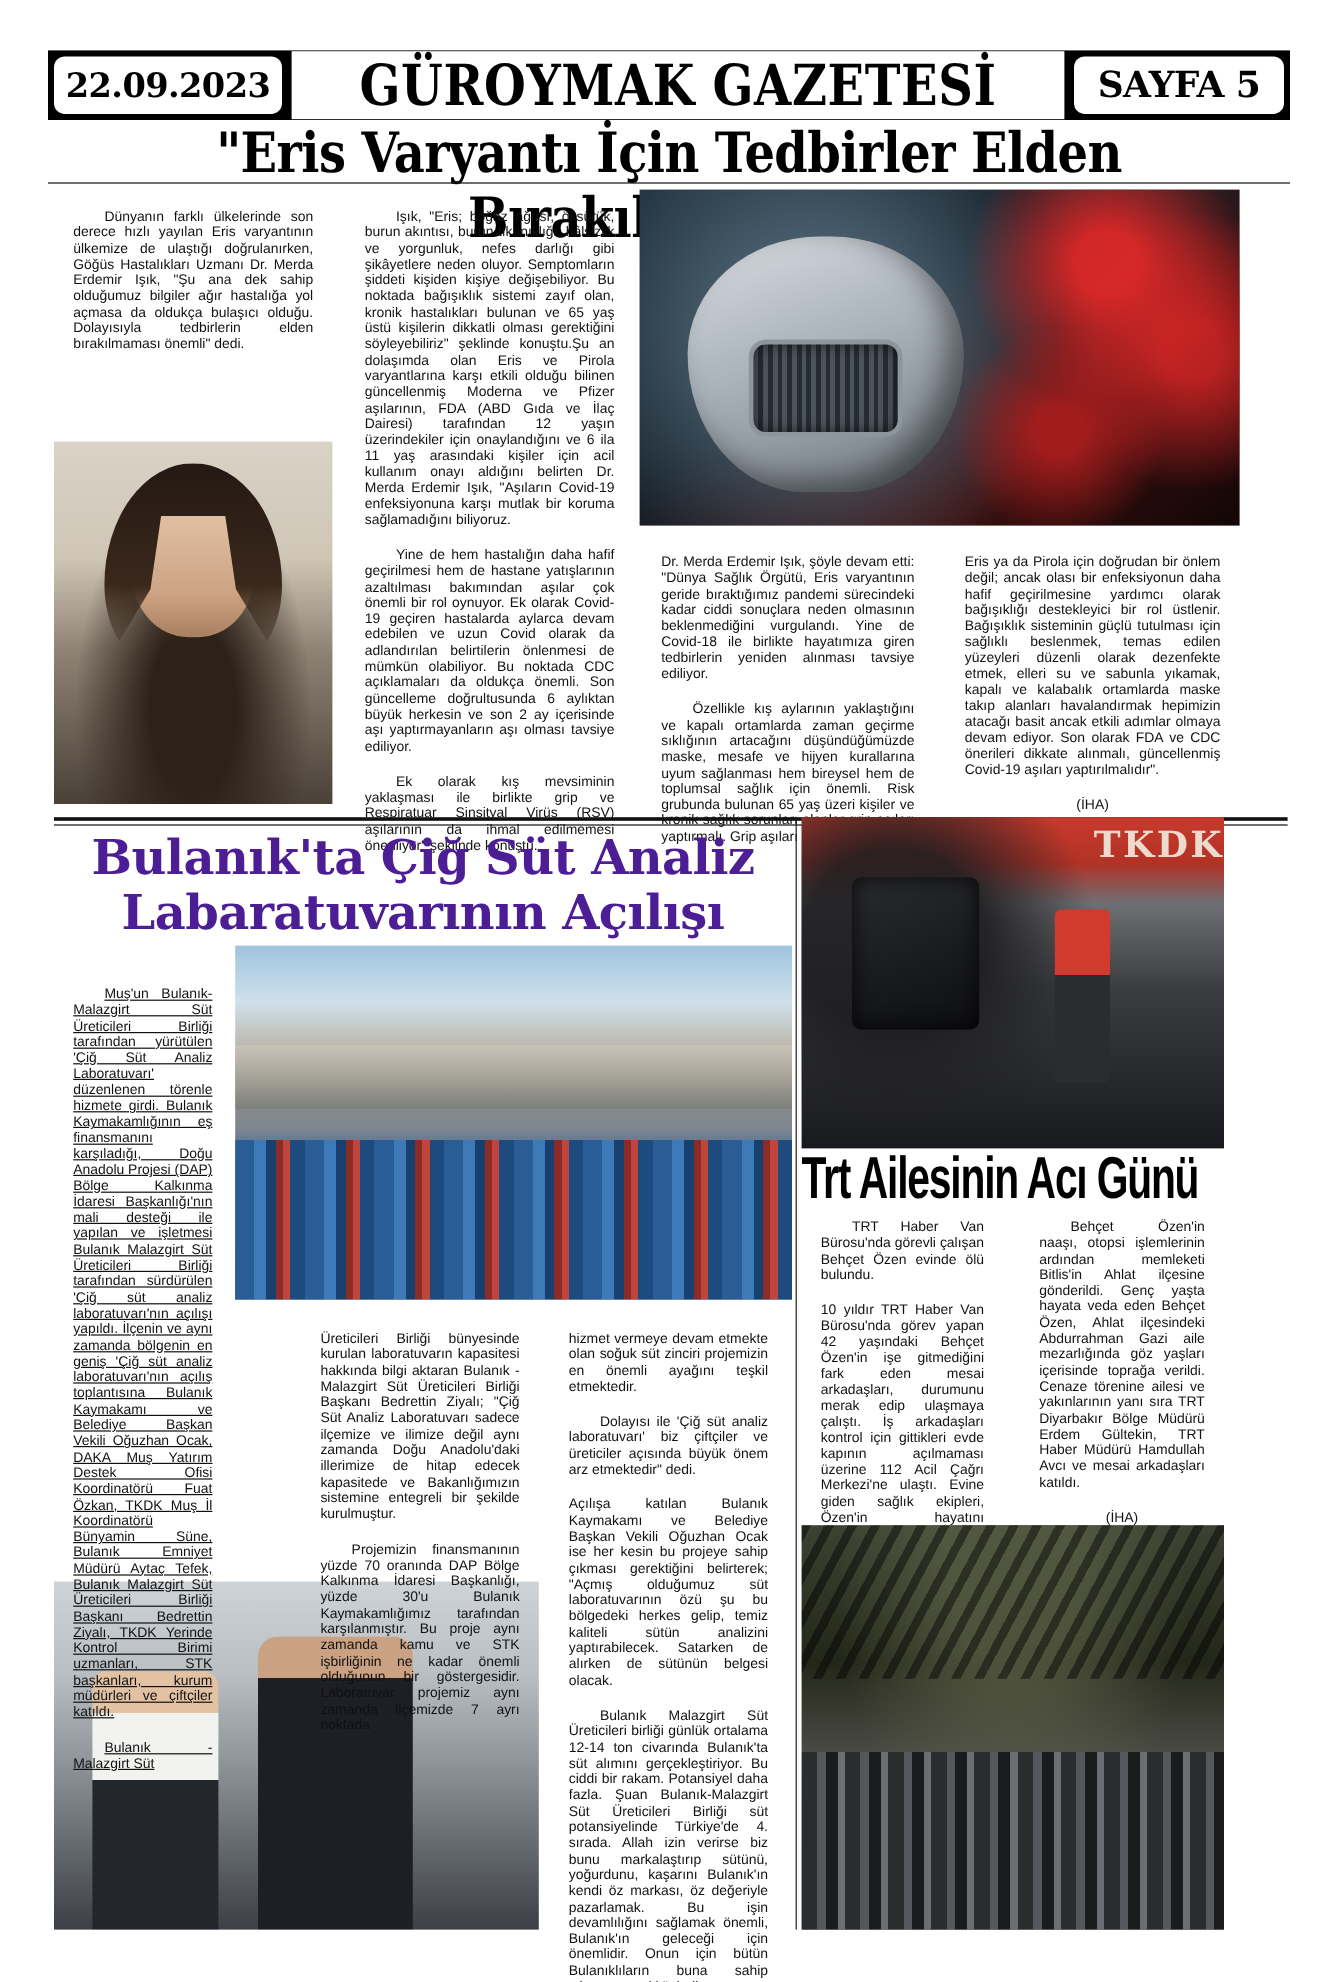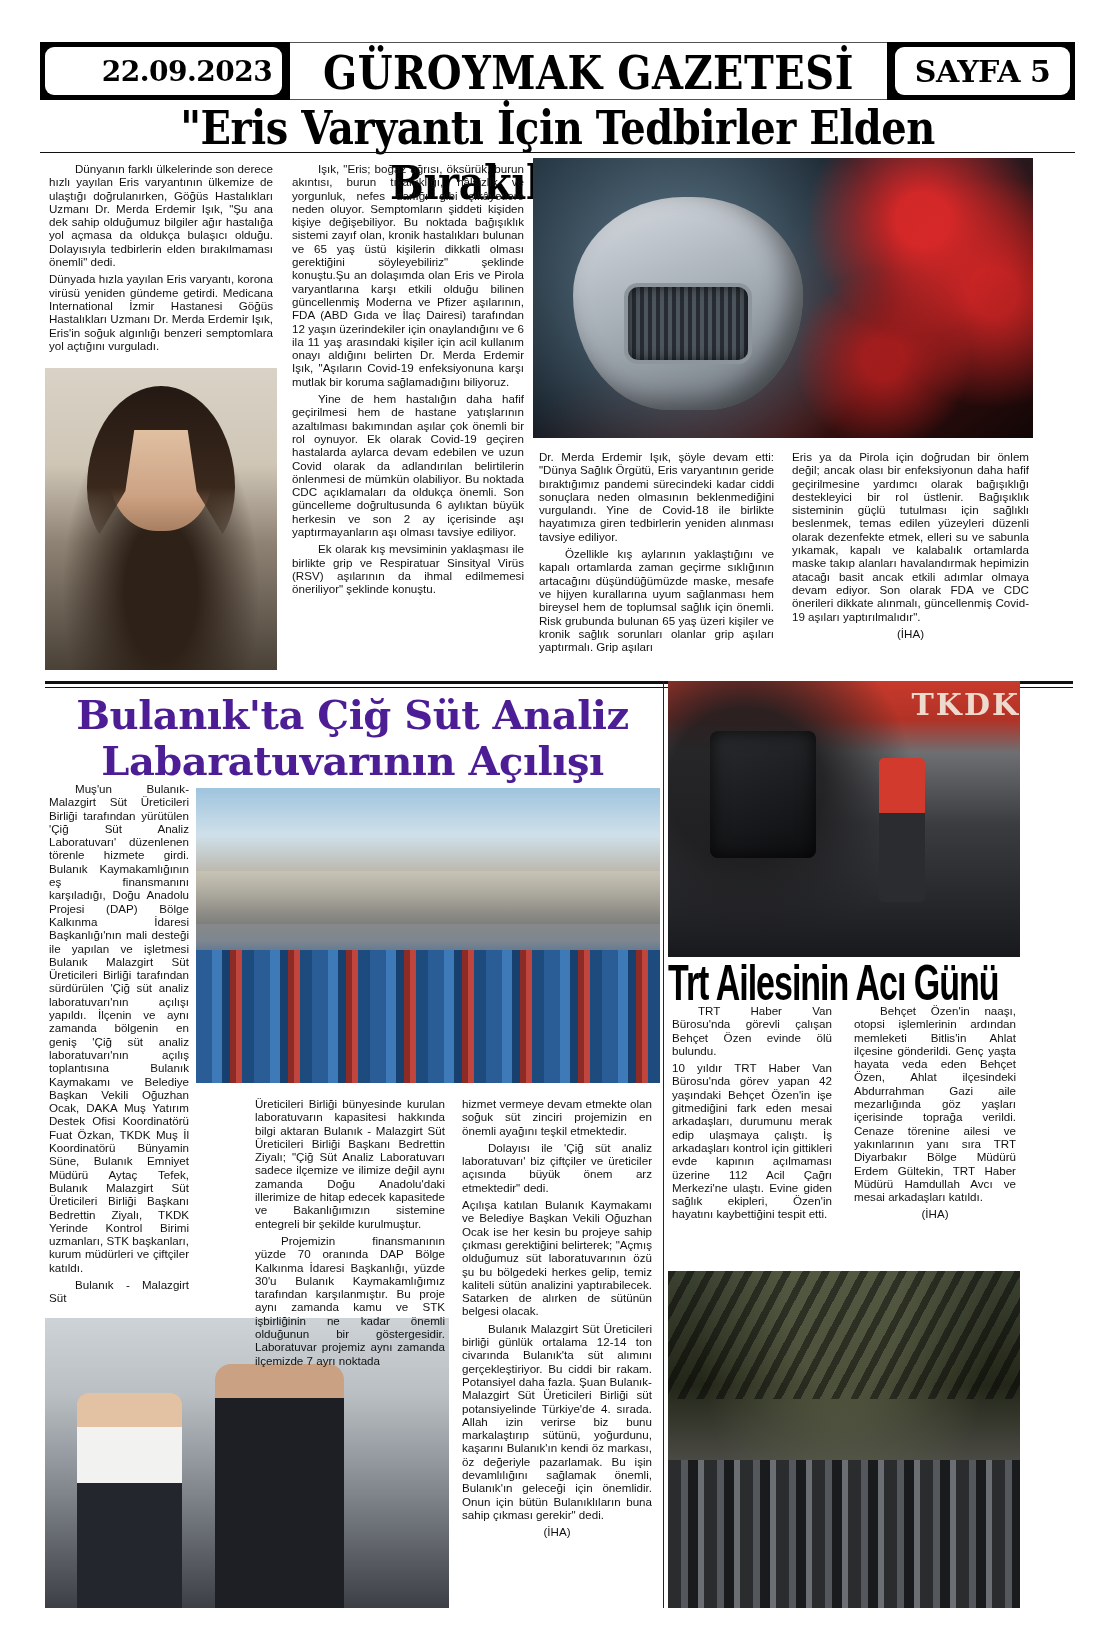--- a/index.html
+++ b/index.html
@@ -19,21 +19,21 @@
     background:#000;display:flex;align-items:stretch;
     box-sizing:border-box;
   }
   .mast-date,.mast-page{
     background:#ffffff;color:#000;
     display:flex;align-items:center;justify-content:center;
     margin:5px;border-radius:9px;
     font-family:"DejaVu Serif",serif;
     font-weight:bold;letter-spacing:-0.5px;
   }
-  .mast-date{width:190px;font-size:28px;padding-left:47px;}
+  .mast-date{width:190px;font-size:28px;}
   .mast-page{width:175px;font-size:30px;text-align:center;}
   .mast-title{
     flex:1;background:#fff;color:#000;margin:5px 3px;
     display:flex;align-items:center;justify-content:center;
     font-family:"DejaVu Serif",serif;font-weight:bold;
     font-size:40px;letter-spacing:0.5px;
     transform:scaleY(1.18);
   }
   
   .headline-main{
@@ -46,21 +46,21 @@
   .rule{position:absolute;background:#111;}
   
   .col{
     position:absolute;
     font-family:"Liberation Sans",sans-serif;
     font-size:11.6px;line-height:13.3px;
     color:#111;text-align:justify;
     -webkit-hyphens:auto;hyphens:auto;
     box-sizing:border-box;
   }
-  .col p{margin:4px;text-indent:26px;}
+  .col p{margin:16px;text-indent:26px;}
   .col p.noind{text-indent:0;}
   .col p.sig{text-indent:0;text-align:center;margin-top:2px;}
   
   .photo{position:absolute;overflow:hidden;background:#333;}
   
   .ph-covid{
     background:
       radial-gradient(circle at 78% 22%, rgba(220,40,40,.95) 0 6%, rgba(150,20,20,0) 26%),
       radial-gradient(circle at 92% 48%, rgba(200,35,35,.9) 0 5%, rgba(150,20,20,0) 24%),
       radial-gradient(circle at 70% 72%, rgba(180,30,30,.85) 0 5%, rgba(120,15,15,0) 22%),
@@ -196,21 +196,20 @@
   <div class="headline-main">"Eris Varyantı İçin Tedbirler Elden Bırakılmamalı"</div>
 
   <div class="rule" style="left:40px;top:152px;width:1035px;height:1px;"></div>
 
   <div class="photo ph-covid" style="left:533px;top:158px;width:500px;height:280px;"></div>
 
   <div class="photo ph-woman" style="left:45px;top:368px;width:232px;height:302px;"></div>
 
   <div class="col" style="left:45px;top:158px;width:232px;">
     <p>Dünyanın farklı ülkelerinde son derece hızlı yayılan Eris varyantının ülkemize de ulaştığı doğrulanırken, Göğüs Hastalıkları Uzmanı Dr. Merda Erdemir Işık, "Şu ana dek sahip olduğumuz bilgiler ağır hastalığa yol açmasa da oldukça bulaşıcı olduğu. Dolayısıyla tedbirlerin elden bırakılmaması önemli" dedi.</p>
-    <p class="noind">Dünyada hızla yayılan Eris varyantı, korona virüsü yeniden gündeme getirdi. Medicana International İzmir Hastanesi Göğüs Hastalıkları Uzmanı Dr. Merda Erdemir Işık, Eris'in soğuk algınlığı benzeri semptomlara yol açtığını vurguladı.</p>
   </div>
 
   <div class="col" style="left:288px;top:158px;width:240px;">
     <p>Işık, "Eris; boğaz ağrısı, öksürük, burun akıntısı, burun tıkanıklığı, hâlsizlik ve yorgunluk, nefes darlığı gibi şikâyetlere neden oluyor. Semptomların şiddeti kişiden kişiye değişebiliyor. Bu noktada bağışıklık sistemi zayıf olan, kronik hastalıkları bulunan ve 65 yaş üstü kişilerin dikkatli olması gerektiğini söyleyebiliriz" şeklinde konuştu.Şu an dolaşımda olan Eris ve Pirola varyantlarına karşı etkili olduğu bilinen güncellenmiş Moderna ve Pfizer aşılarının, FDA (ABD Gıda ve İlaç Dairesi) tarafından 12 yaşın üzerindekiler için onaylandığını ve 6 ila 11 yaş arasındaki kişiler için acil kullanım onayı aldığını belirten Dr. Merda Erdemir Işık, "Aşıların Covid-19 enfeksiyonuna karşı mutlak bir koruma sağlamadığını biliyoruz.</p>
     <p>Yine de hem hastalığın daha hafif geçirilmesi hem de hastane yatışlarının azaltılması bakımından aşılar çok önemli bir rol oynuyor. Ek olarak Covid-19 geçiren hastalarda aylarca devam edebilen ve uzun Covid olarak da adlandırılan belirtilerin önlenmesi de mümkün olabiliyor. Bu noktada CDC açıklamaları da oldukça önemli. Son güncelleme doğrultusunda 6 aylıktan büyük herkesin ve son 2 ay içerisinde aşı yaptırmayanların aşı olması tavsiye ediliyor.</p>
     <p>Ek olarak kış mevsiminin yaklaşması ile birlikte grip ve Respiratuar Sinsityal Virüs (RSV) aşılarının da ihmal edilmemesi öneriliyor" şeklinde konuştu.</p>
   </div>
 
   <div class="col" style="left:535px;top:446px;width:243px;">
     <p class="noind">Dr. Merda Erdemir Işık, şöyle devam etti: "Dünya Sağlık Örgütü, Eris varyantının geride bıraktığımız pandemi sürecindeki kadar ciddi sonuçlara neden olmasının beklenmediğini vurgulandı. Yine de Covid-18 ile birlikte hayatımıza giren tedbirlerin yeniden alınması tavsiye ediliyor.</p>
@@ -231,21 +230,21 @@
   </div>
 
   <div class="photo ph-trt" style="left:668px;top:681px;width:352px;height:276px;">
     <span class="banner-txt">TKDK</span>
   </div>
 
   <div class="photo ph-tanks" style="left:196px;top:788px;width:464px;height:295px;"></div>
 
   <div class="photo ph-lab" style="left:45px;top:1318px;width:404px;height:290px;"></div>
 
-  <div class="col" style="left:45px;top:778px;width:148px;">
+  <div class="col" style="left:45px;top:806px;width:148px;text-decoration:underline;">
     <p>Muş'un Bulanık-Malazgirt Süt Üreticileri Birliği tarafından yürütülen 'Çiğ Süt Analiz Laboratuvarı' düzenlenen törenle hizmete girdi. Bulanık Kaymakamlığının eş finansmanını karşıladığı, Doğu Anadolu Projesi (DAP) Bölge Kalkınma İdaresi Başkanlığı'nın mali desteği ile yapılan ve işletmesi Bulanık Malazgirt Süt Üreticileri Birliği tarafından sürdürülen 'Çiğ süt analiz laboratuvarı'nın açılışı yapıldı. İlçenin ve aynı zamanda bölgenin en geniş 'Çiğ süt analiz laboratuvarı'nın açılış toplantısına Bulanık Kaymakamı ve Belediye Başkan Vekili Oğuzhan Ocak, DAKA Muş Yatırım Destek Ofisi Koordinatörü Fuat Özkan, TKDK Muş İl Koordinatörü Bünyamin Süne, Bulanık Emniyet Müdürü Aytaç Tefek, Bulanık Malazgirt Süt Üreticileri Birliği Başkanı Bedrettin Ziyalı, TKDK Yerinde Kontrol Birimi uzmanları, STK başkanları, kurum müdürleri ve çiftçiler katıldı.</p>
     <p>Bulanık - Malazgirt Süt</p>
   </div>
 
   <div class="col" style="left:251px;top:1093px;width:198px;">
     <p class="noind">Üreticileri Birliği bünyesinde kurulan laboratuvarın kapasitesi hakkında bilgi aktaran Bulanık - Malazgirt Süt Üreticileri Birliği Başkanı Bedrettin Ziyalı; "Çiğ Süt Analiz Laboratuvarı sadece ilçemize ve ilimize değil aynı zamanda Doğu Anadolu'daki illerimize de hitap edecek kapasitede ve Bakanlığımızın sistemine entegreli bir şekilde kurulmuştur.</p>
     <p>Projemizin finansmanının yüzde 70 oranında DAP Bölge Kalkınma İdaresi Başkanlığı, yüzde 30'u Bulanık Kaymakamlığımız tarafından karşılanmıştır. Bu proje aynı zamanda kamu ve STK işbirliğinin ne kadar önemli olduğunun bir göstergesidir. Laboratuvar projemiz aynı zamanda ilçemizde 7 ayrı noktada</p>
   </div>
 
   <div class="col" style="left:458px;top:1093px;width:198px;">

